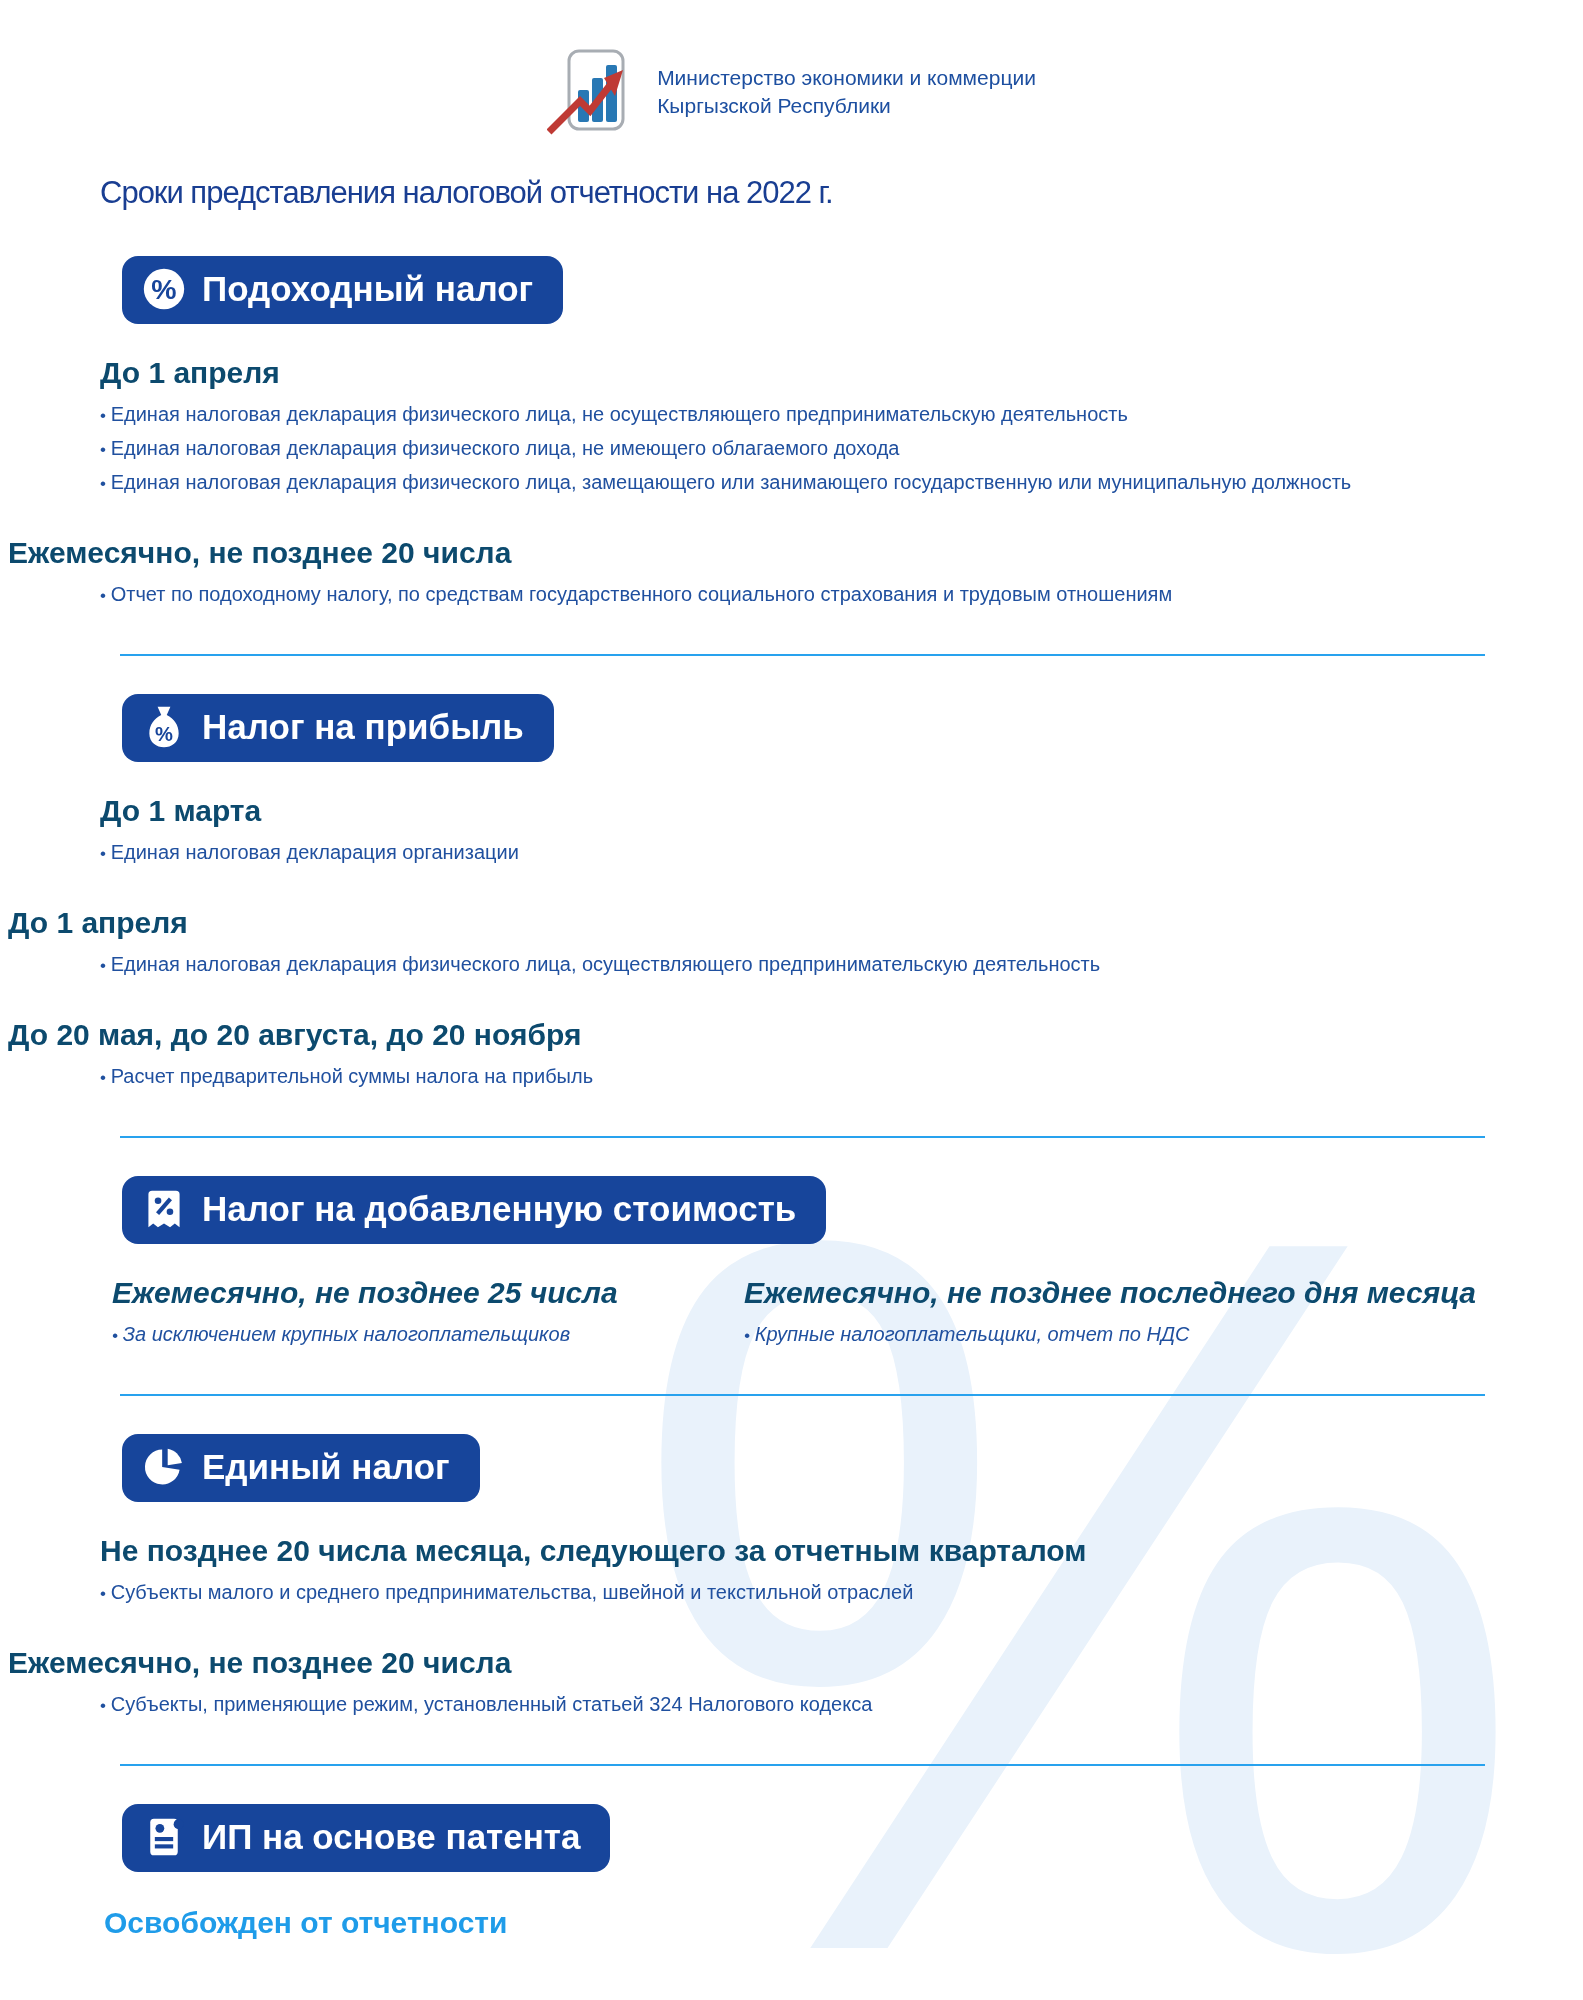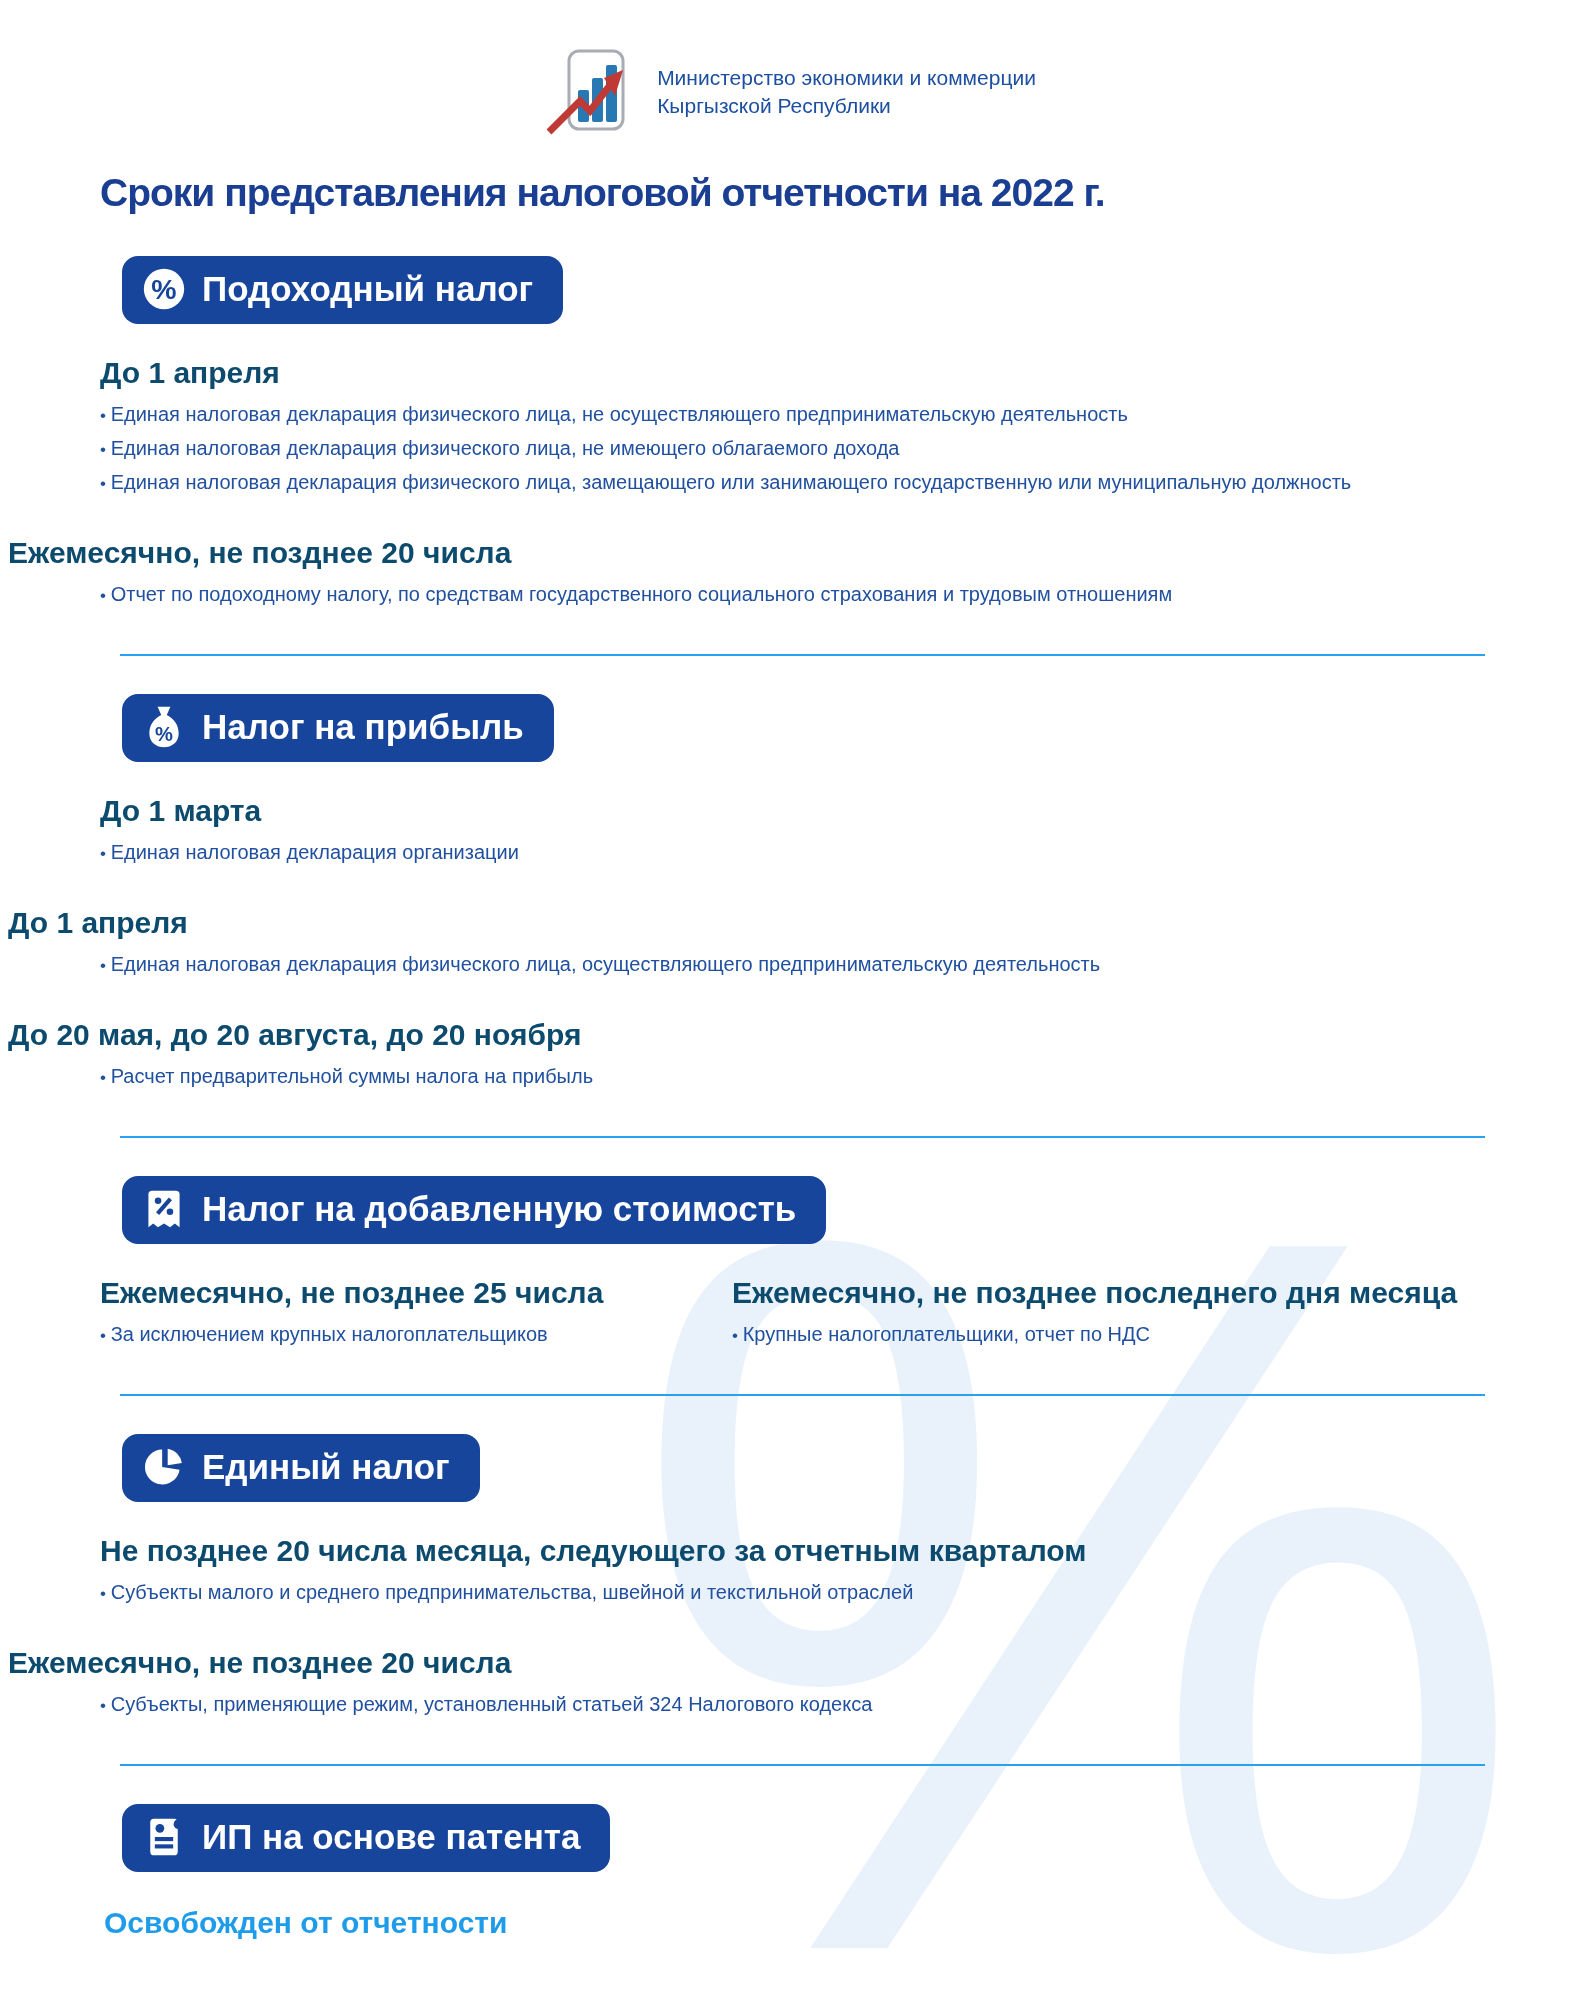--- a/index.html
+++ b/index.html
@@ -15,22 +15,22 @@
     user-select:none;
   }
   .content { position:relative; z-index:1; }
 
   
   .header { display:flex; justify-content:center; align-items:center; gap:14px; padding-top:48px; }
   .logo-wrap { width:96px; height:88px; flex:0 0 auto; }
   .ministry { font-size:21px; line-height:1.32; color:#1d4fa0; font-weight:500; }
 
   .title {
-    margin:32px 0 0 100px; font-size:39px; line-height:50px;
-    font-weight:700; color:#193e92; letter-spacing:-1px;
+    margin:32px 0 0 100px; font-size:31px; line-height:50px;
+    font-weight:400; color:#193e92; letter-spacing:-1px;
   }
 
   
   .badge {
     display:inline-flex; align-items:center; gap:16px;
     margin:38px 0 0 122px; padding:11px 30px 13px 20px;
     background:#17459b; border-radius:16px;
     color:#ffffff; font-size:35px; line-height:42px; font-weight:700;
   }
   .badge .bicon { width:44px; height:44px; display:block; }
@@ -39,21 +39,21 @@
   .deadline.second { margin-top:36px;margin-left:8px; }
 
   .bullets { margin:8px 0 0 100px; list-style:none; }
   .bullets li { font-size:20px; line-height:33px; color:#20509f; }
   .bullets li::before { content:"• "; font-size:0.85em; }
 
   .divider { height:2px; background:#28a2ee; margin:42px 98px 0 120px; }
 
   
   .vat-grid { display:grid; grid-template-columns:632px auto; margin-left:100px; }
-  .vat-grid .deadline, .vat-grid .bullets { margin-left:0; }
+  .vat-grid .deadline, .vat-grid .bullets { margin-left:12px;font-style:italic; }
 
   .exempt { margin:34px 12px 0 104px; font-size:30px; line-height:34px; font-weight:700; color:#1f9ce9; }
 </style>
 </head>
 <body>
 
 <div class="page">
 
   <div class="watermark">%</div>
 

